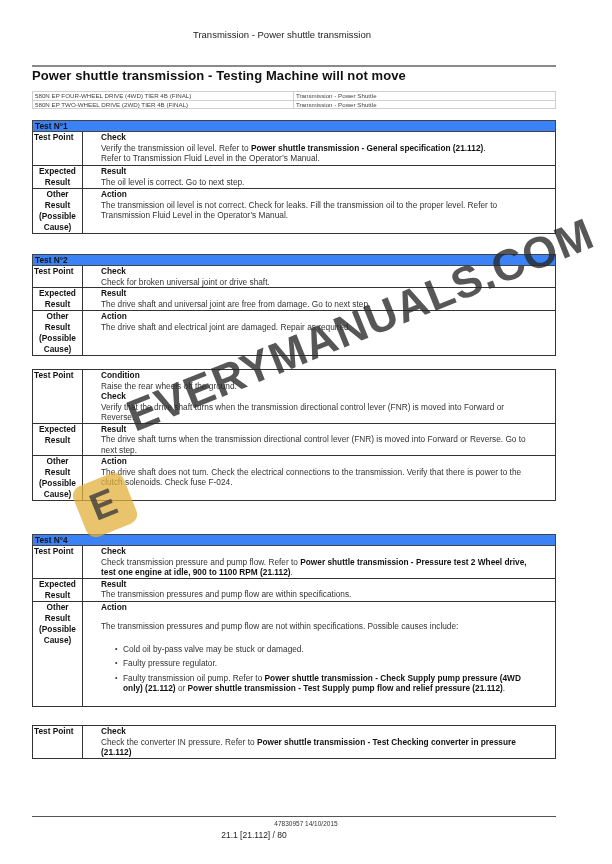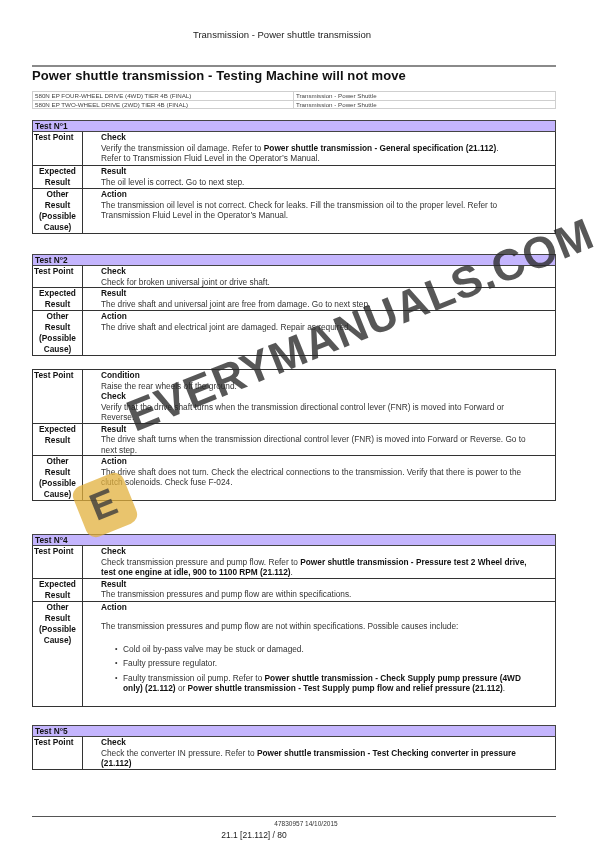--- a/index.html
+++ b/index.html
@@ -5,21 +5,21 @@
   html, body { margin:0; padding:0; background:#ffffff; }
   body { width:612px; height:864px; position:relative; overflow:hidden; font-family:"Liberation Sans", sans-serif; color:#111; }
   .running-head { position:absolute; top:29px; left:0; width:564px; text-align:center; font-size:9.5px; color:#222; }
   .top-rule { position:absolute; top:65px; left:32px; width:524px; height:2px; background:#8a8a8a; }
   .page-title { position:absolute; top:68px; left:32px; font-size:13px; font-weight:bold; color:#111; white-space:nowrap; letter-spacing:0.1px; }
   .applic { position:absolute; top:91px; left:32px; width:524px; border-collapse:collapse; font-size:6.2px; color:#444; }
   .applic td { border:1px solid #cfcfcf; padding:0 2px; height:7.5px; line-height:7.5px; }
   .applic td.c1 { width:256px; }
   .test { position:absolute; left:32px; width:524px; border-collapse:collapse; font-size:8.3px; line-height:10.5px; }
   .test td { border:1px solid #333; vertical-align:top; padding:0 18px; }
-  .test .hdr td { background:#c4b5fd; font-weight:bold; padding:0 2px; height:10px; line-height:10px; border:1.5px solid #444; }
+  .test .hdr td { background:#3b82f6; font-weight:bold; padding:0 2px; height:10px; line-height:10px; border:1.5px solid #444; }
   .test td.label { width:47px; font-weight:bold; text-align:center; line-height:11px; padding:0 1px; }
   .test td.label.left { text-align:left; }
   .test td.body { color:#333; }
   .kw { font-weight:bold; color:#111; display:block; }
   .txt { display:block; color:#333; }
   .txt b { color:#111; }
   .bullets { margin:12px; padding:0; list-style:none; }
   .bullets li { position:relative; padding-left:10px; margin-top:4px; color:#333; }
   .bullets li::before { content:"\2022"; position:absolute; left:2px; top:0; font-size:7px; color:#333; }
   .bullets li b { color:#111; }
@@ -53,21 +53,21 @@
 
 <table class="test" style="top:120px;">
   <tbody>
       <tr class="hdr">
         <td colspan="2">Test N°1</td>
       </tr>
   <tr>
     <td class="label left">Test Point</td>
     <td class="body" style="height:33px;">
       <span class="kw">Check</span>
-      <span class="txt"><span>Verify the transmission oil damage.  Refer to </span><b>Power shuttle transmission - General specification (21.112)</b><span>.</span></span>
+      <span class="txt"><span>Verify the transmission oil level.  Refer to </span><b>Power shuttle transmission - General specification (21.112)</b><span>.</span></span>
       <span class="txt">Refer to Transmission Fluid Level in the Operator’s Manual.</span>
     </td>
   </tr>
   <tr>
     <td class="label">
           <span style="display:block">Expected</span>
           <span style="display:block">Result</span>
         </td>
     <td class="body">
       <span class="kw">Result</span>
@@ -200,23 +200,20 @@
         <li>Faulty pressure regulator.</li>
         <li><span>Faulty transmission oil pump.  Refer to </span><b>Power shuttle transmission - Check Supply pump pressure (4WD only) (21.112)</b><span> or </span><b>Power shuttle transmission - Test Supply pump flow and relief pressure (21.112)</b><span>.</span></li>
       </ul>
     </td>
   </tr>
 </tbody>
   </table>
 
 <table class="test" style="top:725px;">
   <tbody>
-      <tr class="hdr">
-        <td colspan="2">Test N°5</td>
-      </tr>
   <tr>
     <td class="label left">Test Point</td>
     <td class="body">
       <span class="kw">Check</span>
       <span class="txt"><span>Check the converter IN pressure.  Refer to </span><b>Power shuttle transmission - Test Checking converter in pressure (21.112)</b></span>
     </td>
   </tr>
 </tbody>
   </table>
 

